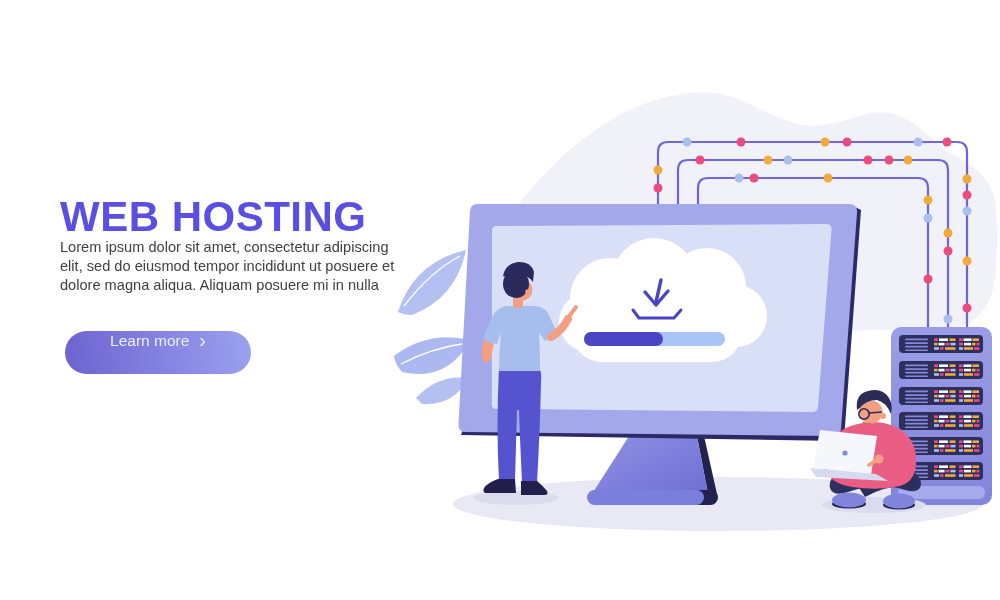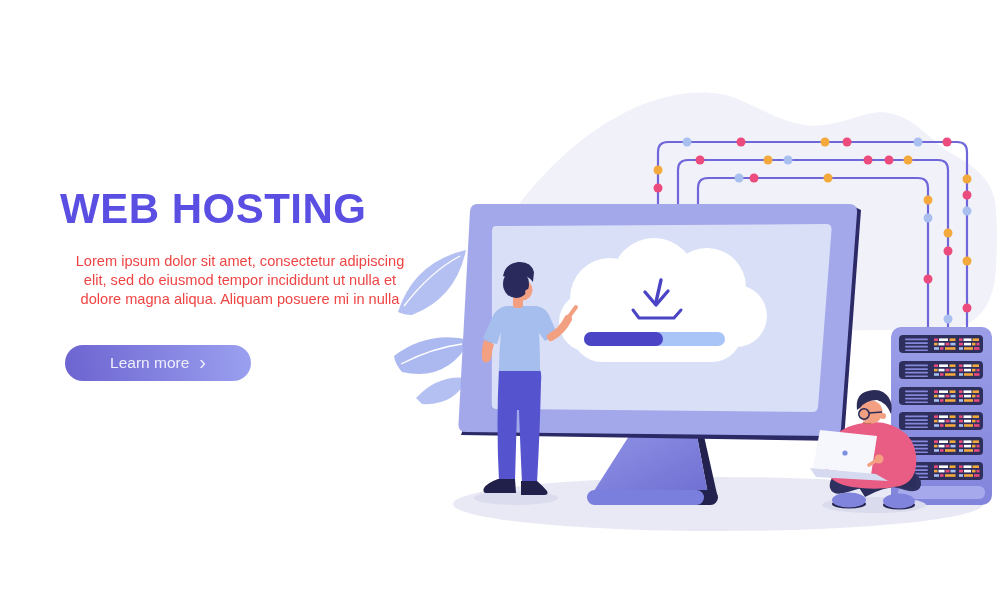--- a/index.html
+++ b/index.html
@@ -2,31 +2,31 @@
 <html><head>
 <meta charset="utf-8">
 <style>
   html,body{margin:0;padding:0;}
   body{
     width:1000px;height:600px;overflow:hidden;background:#ffffff;
     font-family:"Liberation Sans",sans-serif;
   }
   .canvas{position:relative;width:1000px;height:600px;background:#ffffff;overflow:hidden;}
   .illus{position:absolute;left:0;top:0;}
-  .hero{position:absolute;left:60px;top:188px;width:360px;}
+  .hero{position:absolute;left:60px;top:196px;width:360px;}
   .hero h1{
     margin:0;font-size:42px;font-weight:bold;color:#5A4FE2;
     letter-spacing:.5px;line-height:1;white-space:nowrap;
   }
-  .desc{margin-top:22px;font-size:14.6px;line-height:19px;color:#ef4444;text-align:center;}
+  .desc{font-size:14.6px;line-height:19px;color:#404040;}
   .desc div{white-space:nowrap;}
   .cta{
     margin-top:36px;margin-left:5px;
-    display:flex;align-items:center;justify-content:center;gap:10px;
-    width:186px;height:36px;border:none;border-radius:27px;
+    display:flex;justify-content:center;gap:10px;
+    width:186px;height:43px;border:none;border-radius:27px;
     background:linear-gradient(80deg,#6C63D0 0%,#9BA1F0 100%);
     color:#EFEEFC;font-size:15.5px;font-family:"Liberation Sans",sans-serif;
     cursor:pointer;
   }
   .cta .arrow{font-size:20px;line-height:1;margin-top:-2px;}
 </style>
 </head>
 <body>
 
 <div class="canvas">
@@ -211,21 +211,21 @@
       <circle cx="864" cy="414" r="5.2" fill="none" stroke="#2B2B58" stroke-width="1.6"></circle>
       <path d="M869 413 L882 412" stroke="#2B2B58" stroke-width="1.6" fill="none"></path>
       <path d="M863 422 Q867 425 871 423" stroke="#C96F55" stroke-width="1.3" fill="none"></path>
     </g>
   </svg>
 
   <div class="hero">
     <h1>WEB HOSTING</h1>
     <div class="desc">
       <div>Lorem ipsum dolor sit amet, consectetur adipiscing</div>
-      <div>elit, sed do eiusmod tempor incididunt ut nulla et</div>
+      <div>elit, sed do eiusmod tempor incididunt ut posuere et</div>
       <div>dolore magna aliqua. Aliquam posuere mi in nulla</div>
     </div>
     <button class="cta">
       <span>Learn more</span>
       <span class="arrow">›</span>
     </button>
   </div>
 
 </div>
 

